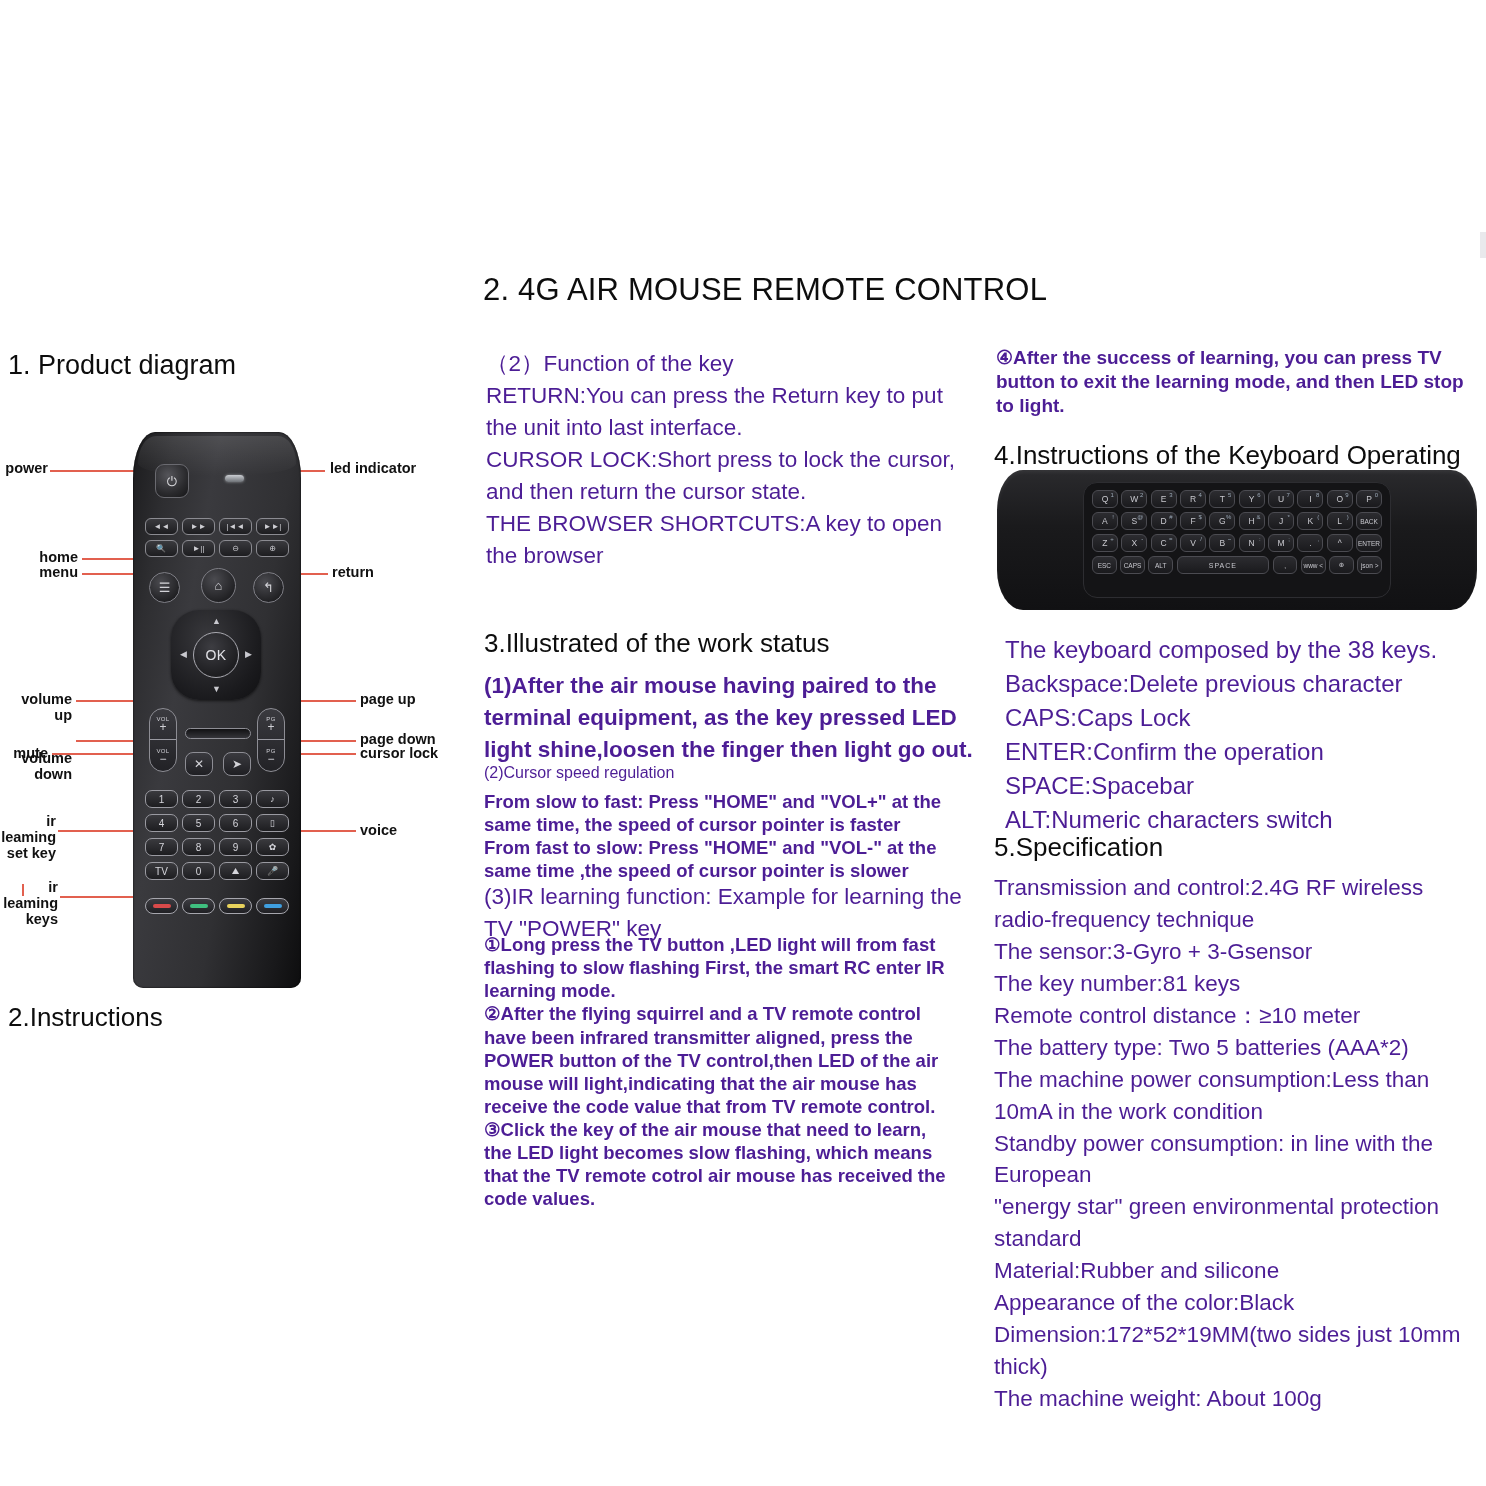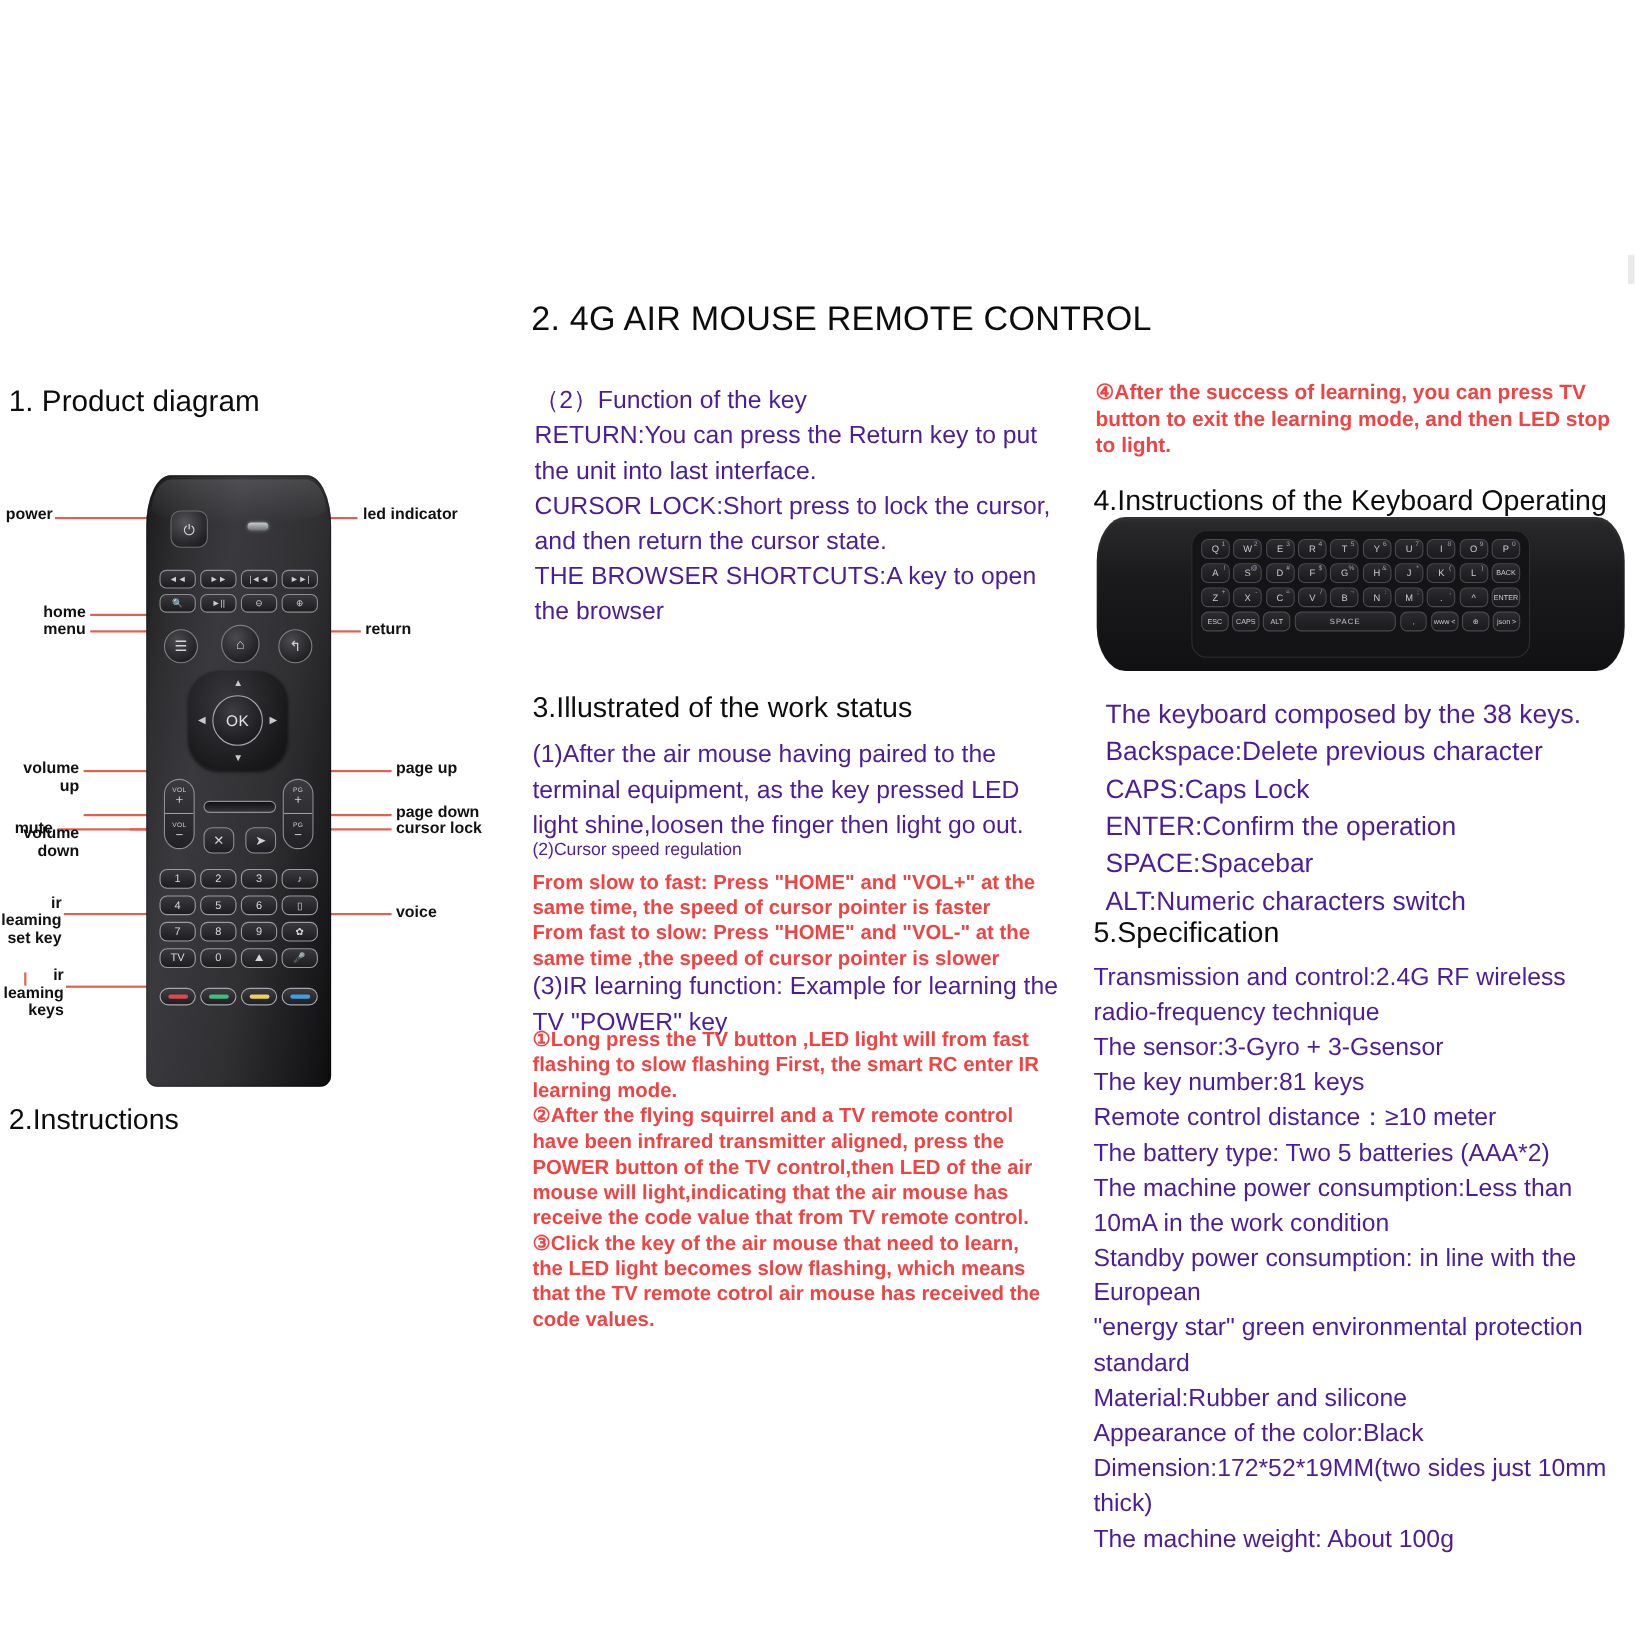--- a/index.html
+++ b/index.html
@@ -16,21 +16,21 @@
   
   #main-title {
     position:absolute; left:483px; top:272px;
     font-size:31px; letter-spacing:0.2px;
     font-weight:400; color:#0d0d0d; white-space:nowrap;
   }
 
   
   .heading { font-size:26px; font-weight:400; color:#0d0d0d; }
   .para-lg { font-size:22.5px; font-weight:400; color:#4c1d95; line-height:1.42; }
-  .para-sm { font-size:18.5px; font-weight:700; color:#ef4444; line-height:1.25; }
+  .para-sm { font-size:18.5px; font-weight:700; color:#4c1d95; line-height:1.25; }
 
   
   #col-left   { position:absolute; left:0;    top:0; width:470px; height:1486px; }
   #col-mid    { position:absolute; left:478px;top:0; width:500px; height:1486px; }
   #col-right  { position:absolute; left:988px;top:0; width:498px; height:1486px; }
 
   #product-heading { position:absolute; left:8px; top:350px; font-size:27px; }
   #instructions-heading { position:absolute; left:8px; top:1002px; font-size:26px; }
   #instructions-body { position:absolute; left:6px; top:1042px; width:450px; font-size:21.5px; }
 
@@ -213,21 +213,21 @@
 
   #kb-desc{ position:absolute; left:6px; top:633px; width:480px; font-size:24px;margin-left:11px; }
   #spec-heading{ position:absolute; left:6px; top:832px; font-size:26px; }
   #spec-body{ position:absolute; left:6px; top:872px; width:490px; font-size:20.5px; }
   #learn4{ position:absolute; left:8px; top:346px; width:480px; font-size:19px; }
   #kb-heading{ position:absolute; left:6px; top:440px; font-size:26px; white-space:nowrap; }
 
   
   #fn-block{ position:absolute; left:8px; top:348px; width:490px; font-size:22.5px; }
   #work-heading{ position:absolute; left:6px; top:628px; font-size:26px; }
-  #work-1{ position:absolute; left:6px; top:670px; width:490px; font-size:22.5px; }
+  #work-1{ position:absolute; left:6px; top:670px; width:490px; font-size:22.5px;font-weight:bold; }
   #work-2h{ position:absolute; left:6px; top:762px; font-size:16px; }
   #work-2b{ position:absolute; left:6px; top:790px; width:470px; font-size:18.5px; }
   #work-3h{ position:absolute; left:6px; top:881px; width:490px; font-size:22.5px; }
   #work-3b{ position:absolute; left:6px; top:933px; width:470px; font-size:18.5px; }
 
   .tiny-edge{ position:absolute; right:0; top:232px; width:6px; height:26px; background:#e9e9ec; }
 </style>
 </head>
 <body>
 

